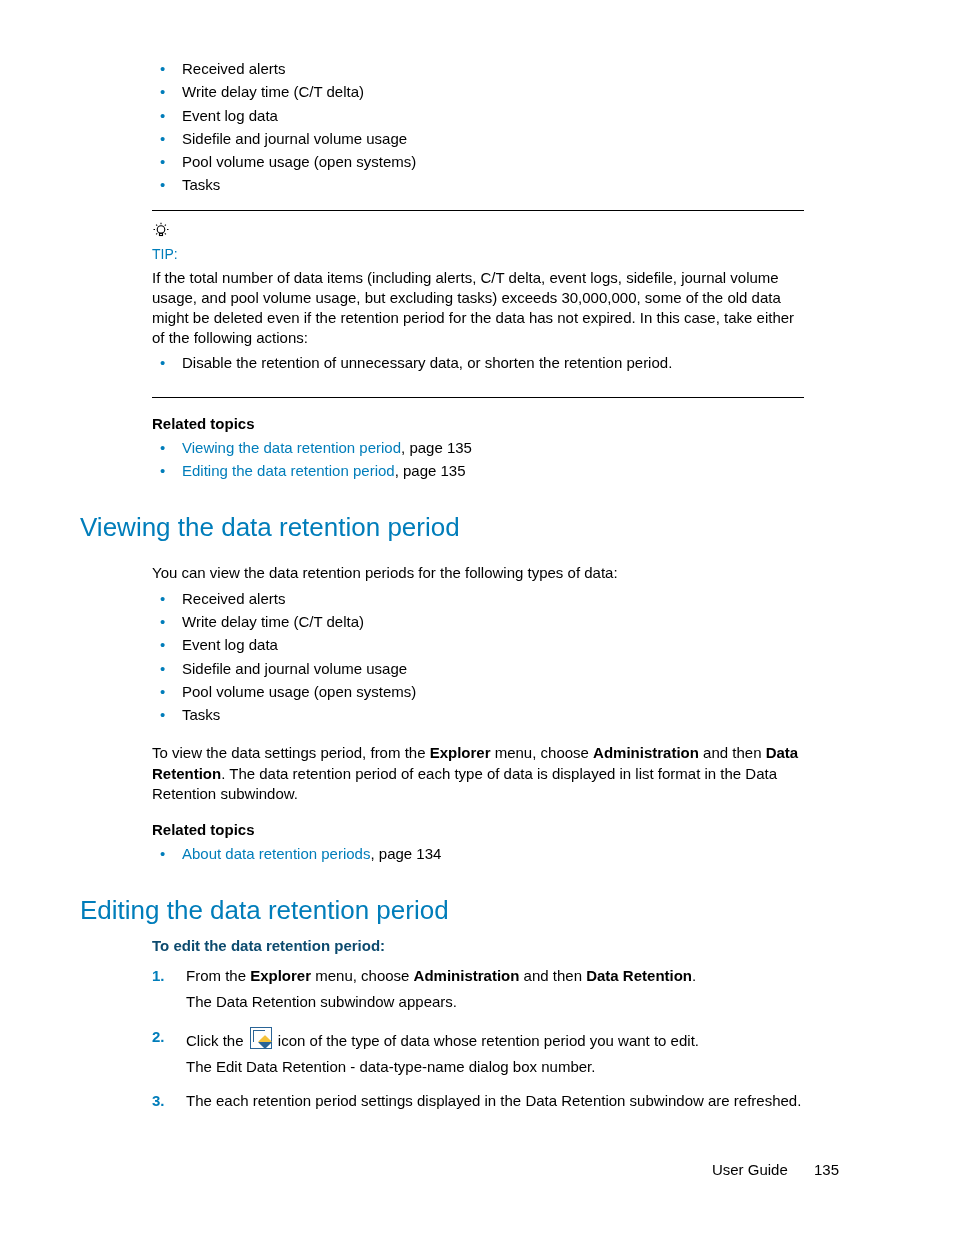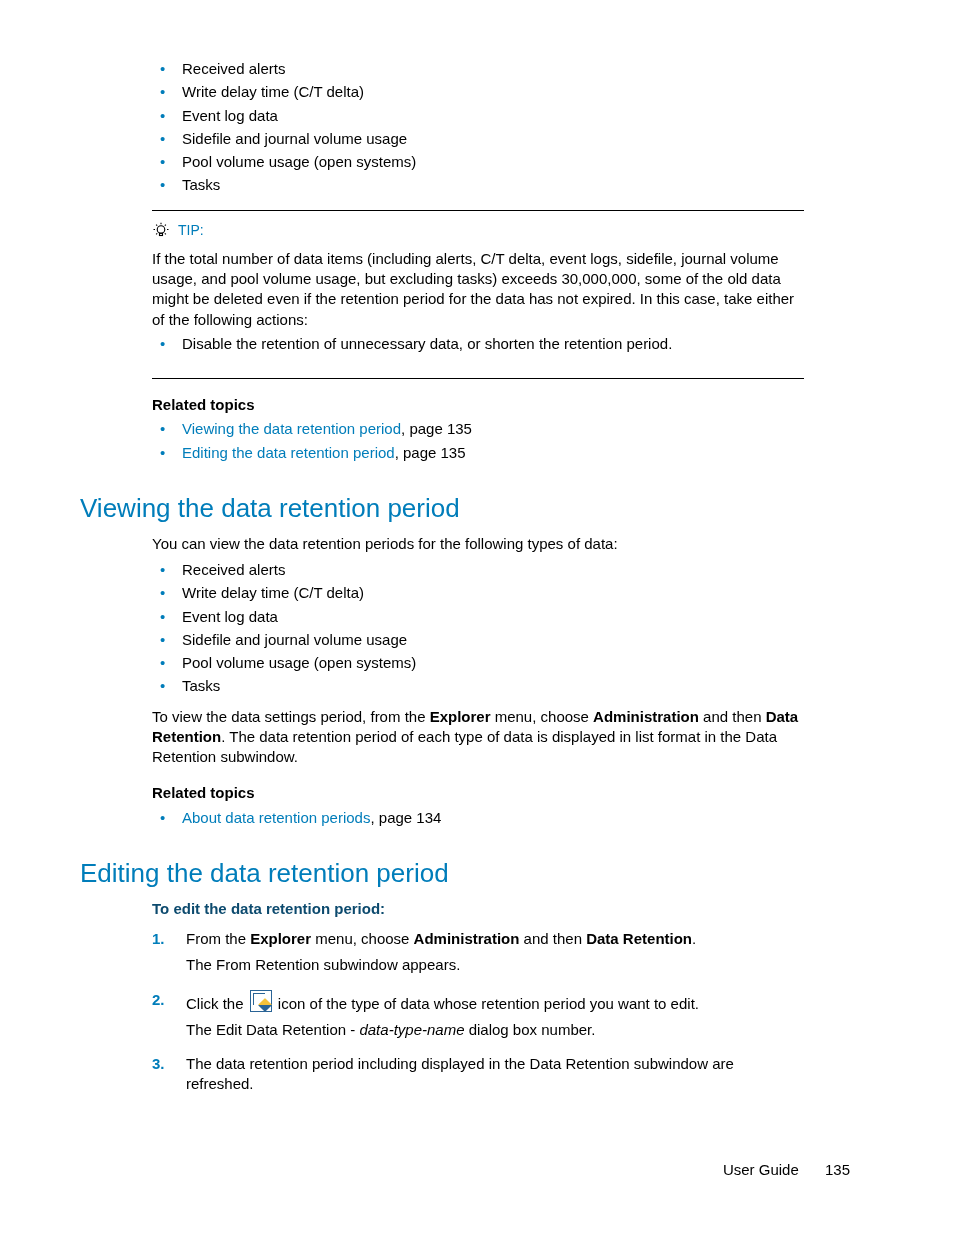--- a/index.html
+++ b/index.html
@@ -40,20 +40,21 @@
   }
   .tip-box {
     margin: 14px 0 14px 72px;
     border-top: 1px solid #000;
     border-bottom: 1px solid #000;
     padding: 10px 0 14px 0;
   }
   .tip-header {
     display: flex;
     align-items: flex-start;
+    flex-direction: column;
   }
   .tip-icon {
     flex: 0 0 20px;
     margin-right: 6px;
     margin-top: 1px;
   }
   .tip-label {
     color: #007dba;
     font-size: 14px;
   }
@@ -72,24 +73,24 @@
     color: #007dba;
     cursor: pointer;
   }
   h2.section {
     color: #007dba;
     font-weight: 400;
     font-size: 26px;
     margin: 28px 0 8px 0;
   }
   .body-p {
-    margin: 8px 0 6px 72px;
+    margin: 18px 0 6px 72px;
   }
   .bold { font-weight: bold; }
-  .italic { font-style: italic; }
+  .italic { }
   .proc-title {
     color: #0c4a6e;
     font-weight: bold;
     margin: 6px 0 10px 72px;
   }
   ol.steps {
     list-style: none;
     counter-reset: step;
     padding: 0;
     margin: 0 0 0 72px;
@@ -135,21 +136,21 @@
     position: absolute;
     right: 1px; bottom: 1px;
     width: 10px; height: 10px;
     background: linear-gradient(135deg, #f5c23a 0 50%, #2a6496 50% 100%);
     transform: rotate(45deg);
     border-radius: 1px;
   }
   .footer {
     position: absolute;
     bottom: 55px;
-    right: 104px;
+    right: 115px;
     font-size: 15px;
   }
   .footer .pn {
     margin-left: 22px;
   }
 </style>
 </head>
 <body>
 
 <div class="page">
@@ -218,30 +219,30 @@
       <span class="link">About data retention periods</span><span>, page 134</span>
     </li>
   </ul>
 
   <h2 class="section">Editing the data retention period</h2>
   <div class="proc-title">To edit the data retention period:</div>
 
   <ol class="steps">
     <li>
       <span>From the </span><span class="bold">Explorer</span><span> menu, choose </span><span class="bold">Administration</span><span> and then </span><span class="bold">Data Retention</span><span>.</span>
-      <div class="step-sub">The From Retention subwindow appears.</div>
+      <div class="step-sub">The Data Retention subwindow appears.</div>
     </li>
     <li>
       <span>Click the </span><span class="inline-icon"></span><span> icon of the type of data whose retention period you want to edit.</span>
       <div class="step-sub">
         <span>The Edit Data Retention - </span><span class="italic">data-type-name</span><span> dialog box number.</span>
       </div>
     </li>
     <li>
-      <div class="step-sub">The data retention period including displayed in the Data Retention subwindow are refreshed.</div>
+      <div class="step-sub">The each retention period settings displayed in the Data Retention subwindow are refreshed.</div>
     </li>
   </ol>
 
   <div class="footer">
     <span>User Guide</span>
     <span class="pn">135</span>
   </div>
 
 </div>
 

